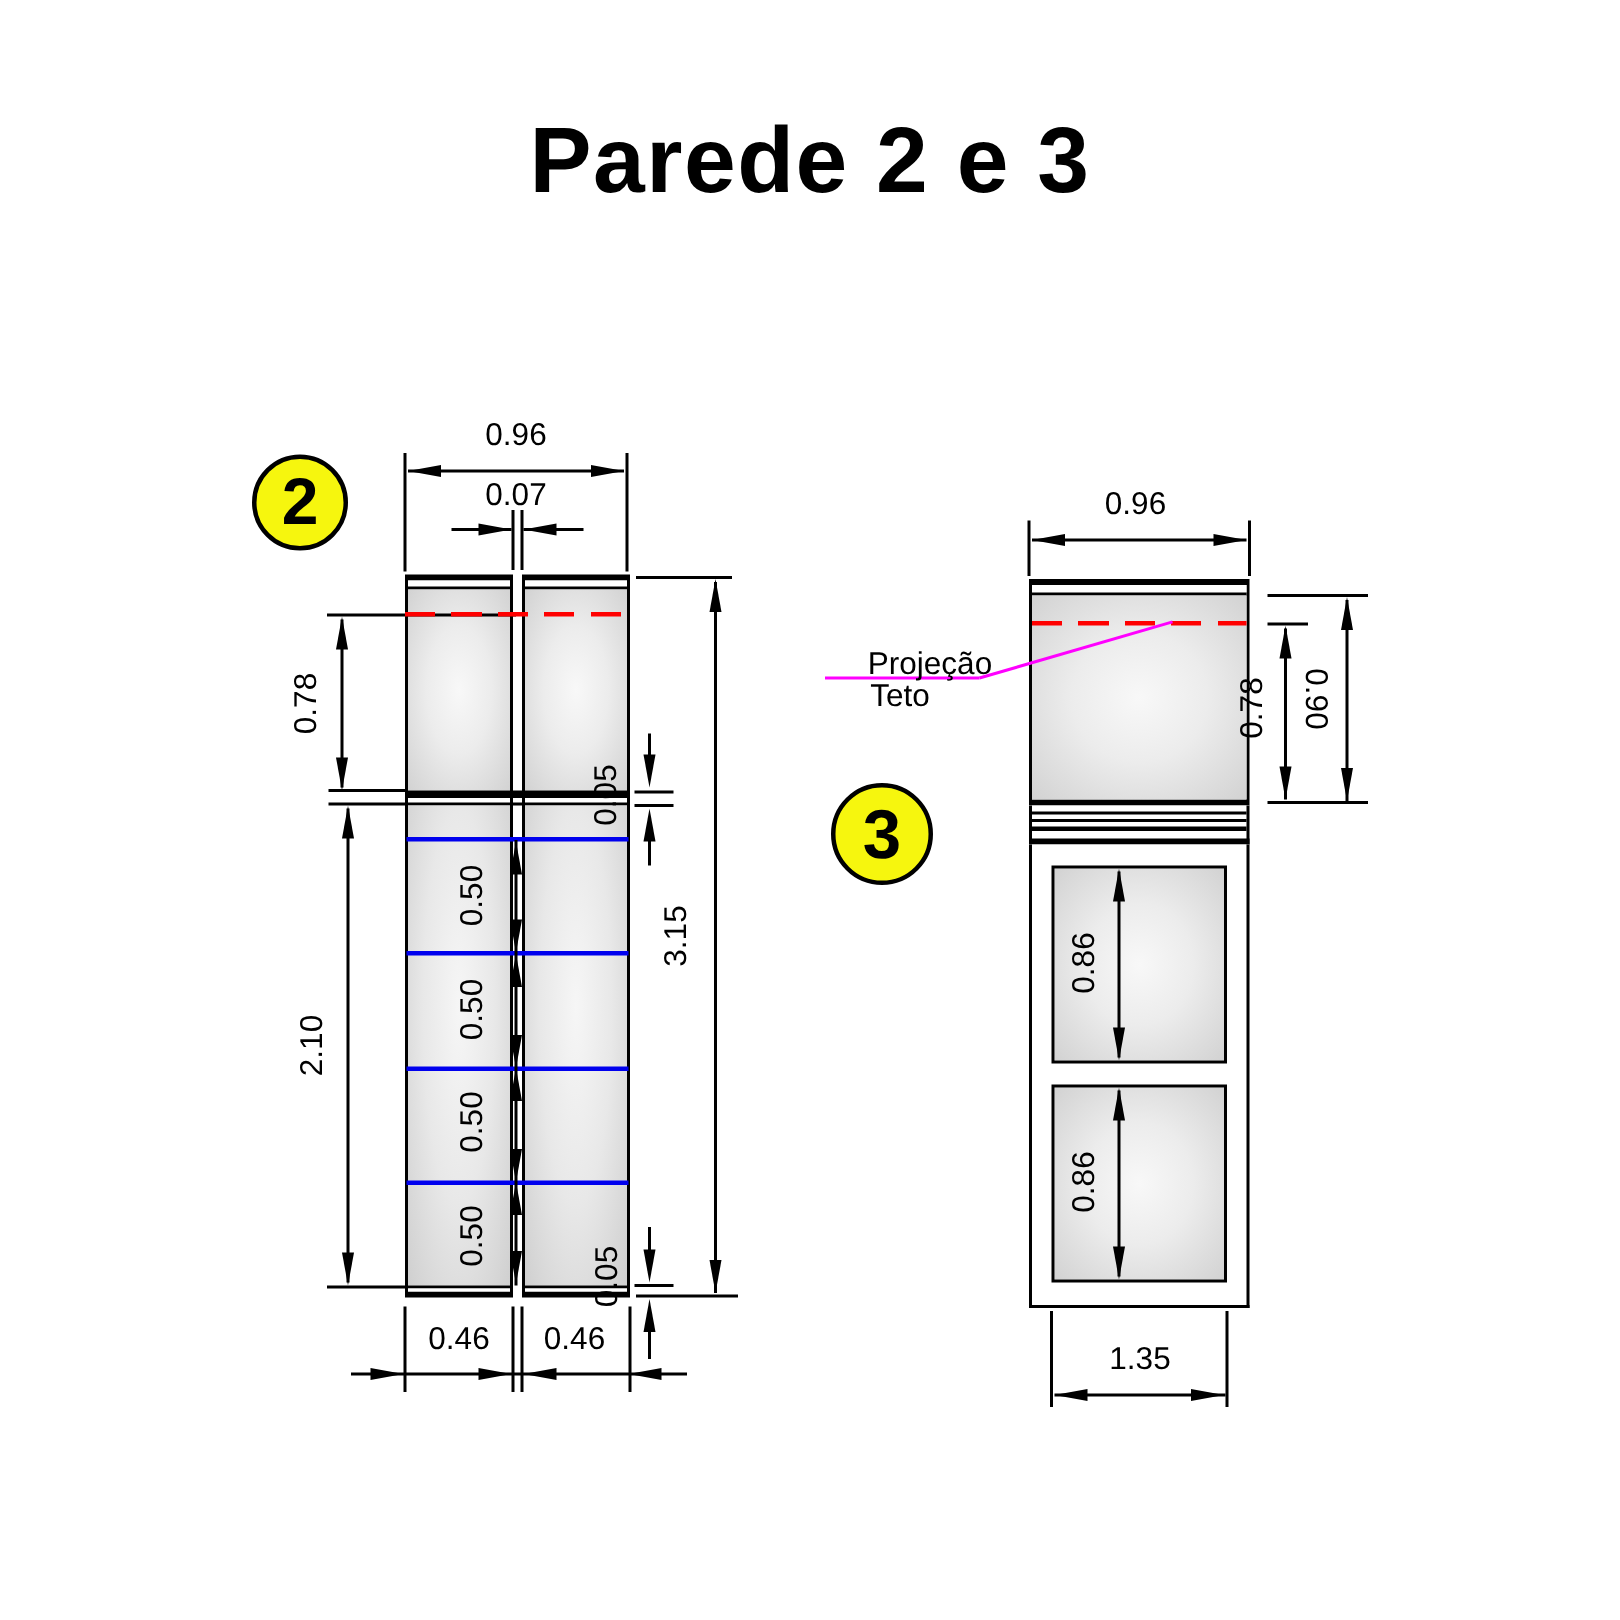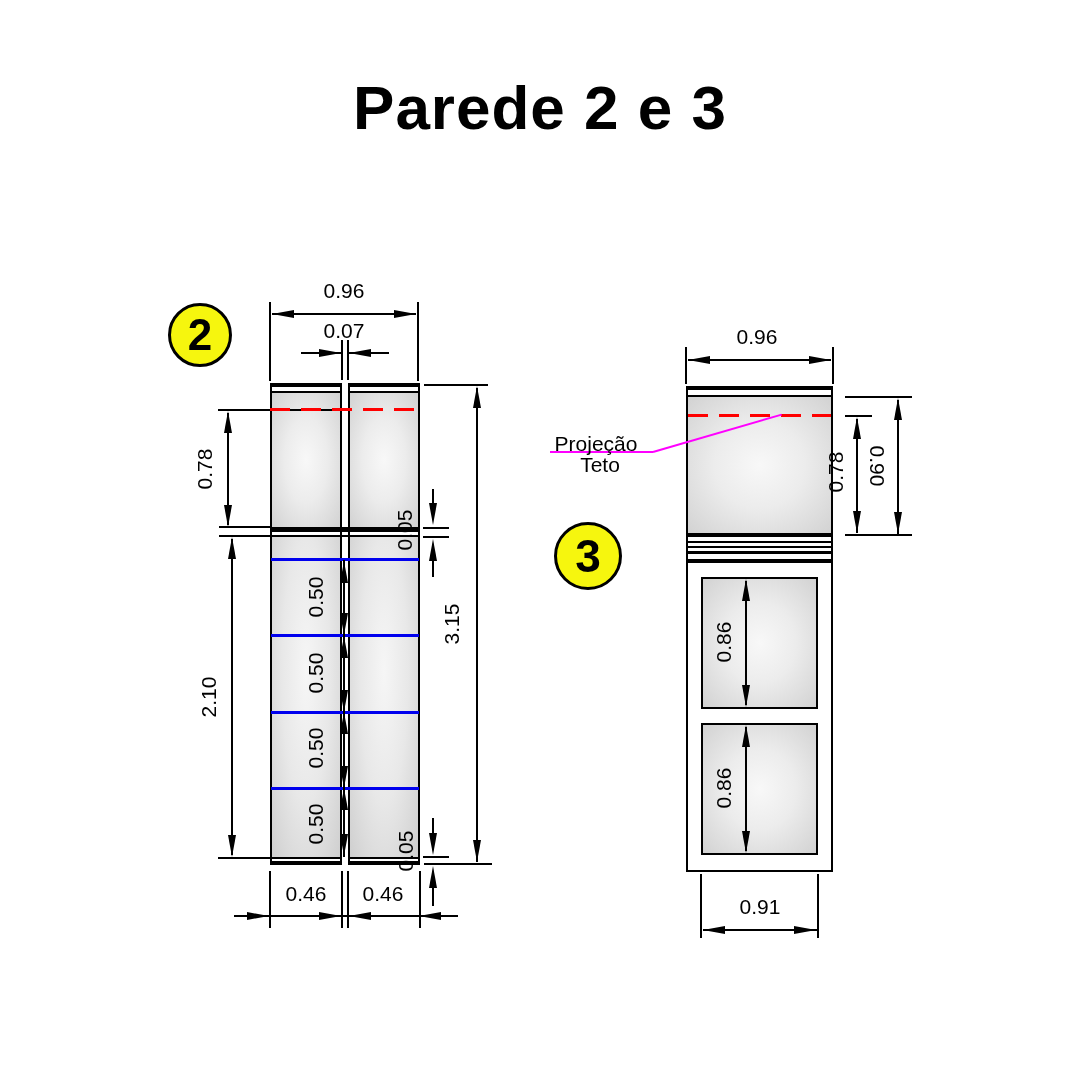--- a/index.html
+++ b/index.html
@@ -174,21 +174,21 @@
     </div>
 
     <div class="abs" style="left:686px;top:563px;width:147px;height:309px;box-sizing:border-box;background:#fff;border-left:2px solid #000;border-right:2px solid #000;border-bottom:2px solid #000;"></div>
     <div class="abs gray" style="left:701px;top:577px;width:117px;height:132px;box-sizing:border-box;border:2px solid #000;"></div>
     <div class="abs gray" style="left:701px;top:723px;width:117px;height:132px;box-sizing:border-box;border:2px solid #000;"></div>
 
     <div class="reddash" style="left:688px;top:414px;width:143px;"></div>
 
     <div class="mag" style="left:550px;top:451px;width:103px;"></div>
     <div class="mag" style="left:653px;top:451px;width:134px;transform-origin:0 50%;transform:rotate(-16.2deg);"></div>
-    <div class="lbl" style="left:596px;top:443px;">Projeção</div>
+    <div class="lbl" style="left:620px;top:443px;">Projeção</div>
     <div class="lbl" style="left:600px;top:464px;">Teto</div>
 
     <div class="vl" style="left:685px;top:347px;height:37px;"></div>
     <div class="vl" style="left:832px;top:347px;height:37px;"></div>
     <div class="hl" style="left:688px;top:359px;width:143px;"></div>
     <div class="aL" style="left:688px;top:356px;"></div>
     <div class="aR" style="left:809px;top:356px;"></div>
     <div class="dt" style="left:757px;top:336px;">0.96</div>
 
     <div class="hl" style="left:845px;top:396px;width:67px;"></div>
@@ -212,16 +212,16 @@
     <div class="vl" style="left:745px;top:727px;height:124px;"></div>
     <div class="aU" style="left:742px;top:725px;"></div>
     <div class="aD" style="left:742px;top:831px;"></div>
     <div class="dtv" style="left:723px;top:788px;">0.86</div>
 
     <div class="vl" style="left:700px;top:874px;height:64px;"></div>
     <div class="vl" style="left:817px;top:874px;height:64px;"></div>
     <div class="hl" style="left:703px;top:929px;width:114px;"></div>
     <div class="aL" style="left:703px;top:926px;"></div>
     <div class="aR" style="left:794px;top:926px;"></div>
-    <div class="dt" style="left:760px;top:906px;">0.91</div>
+    <div class="dt" style="left:760px;top:906px;">1.35</div>
   </div>
 
 </div>
 
 </body></html>

